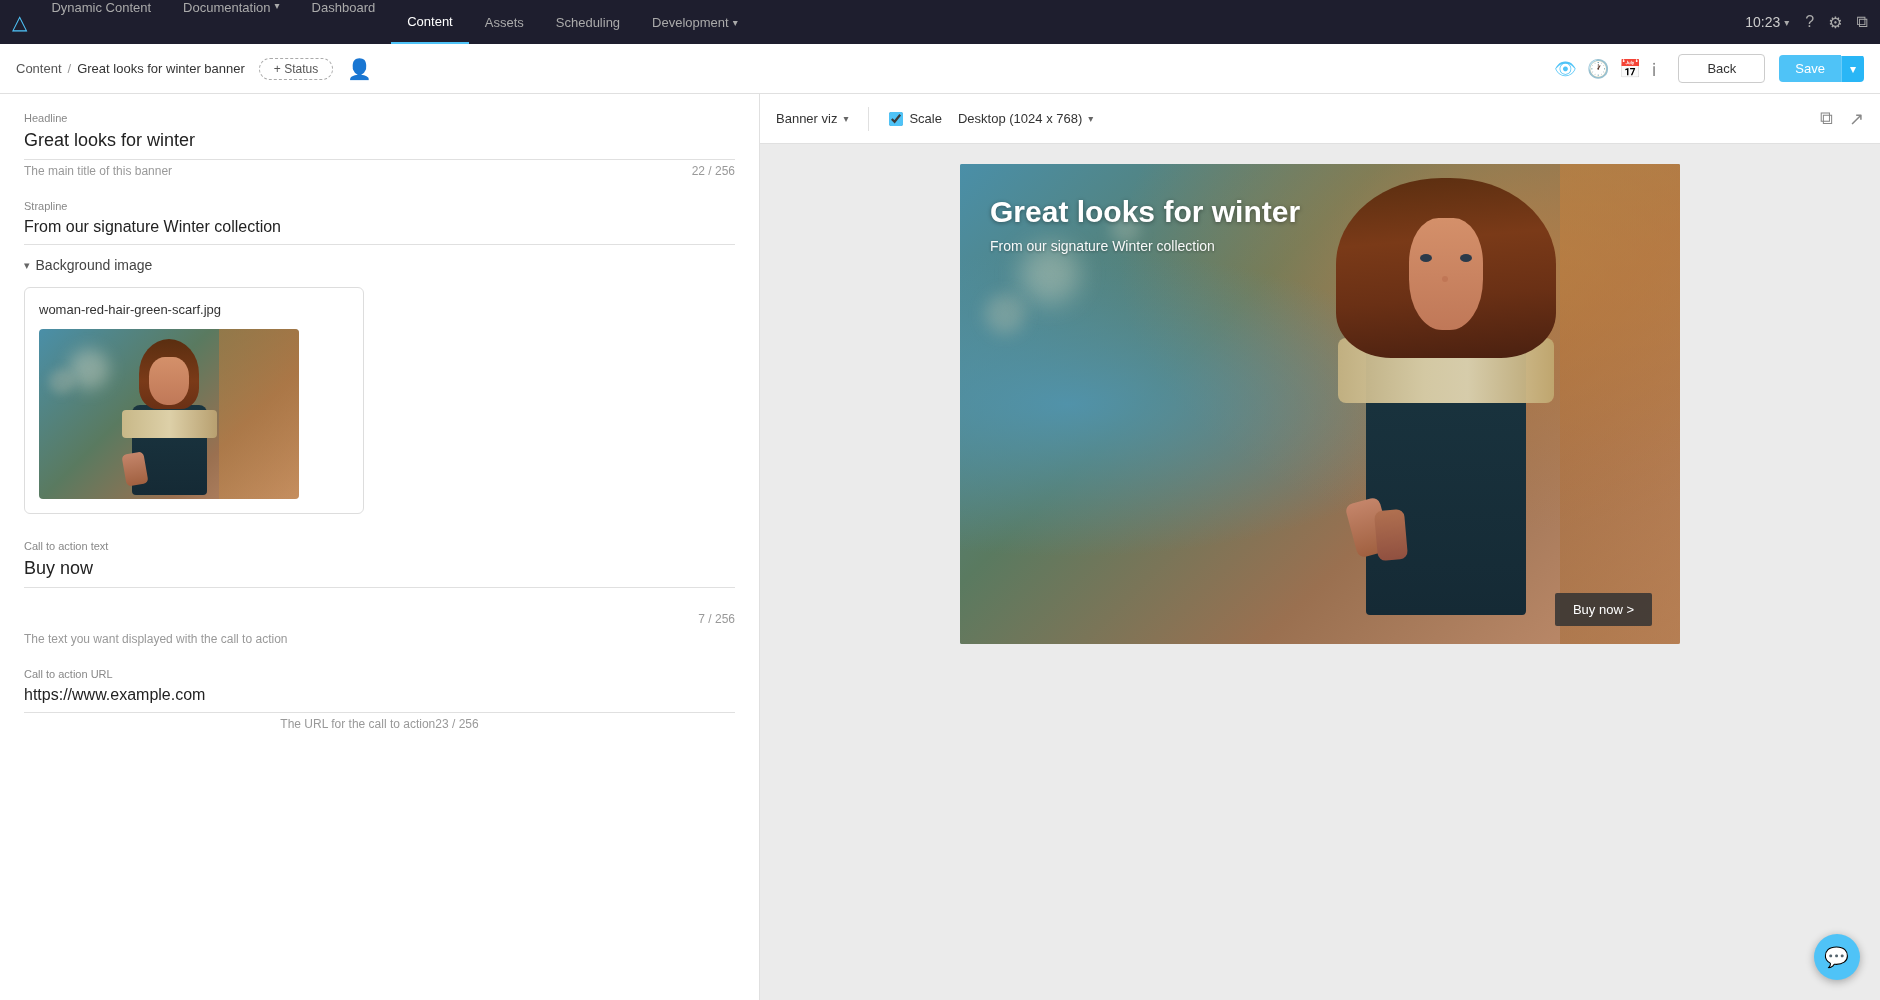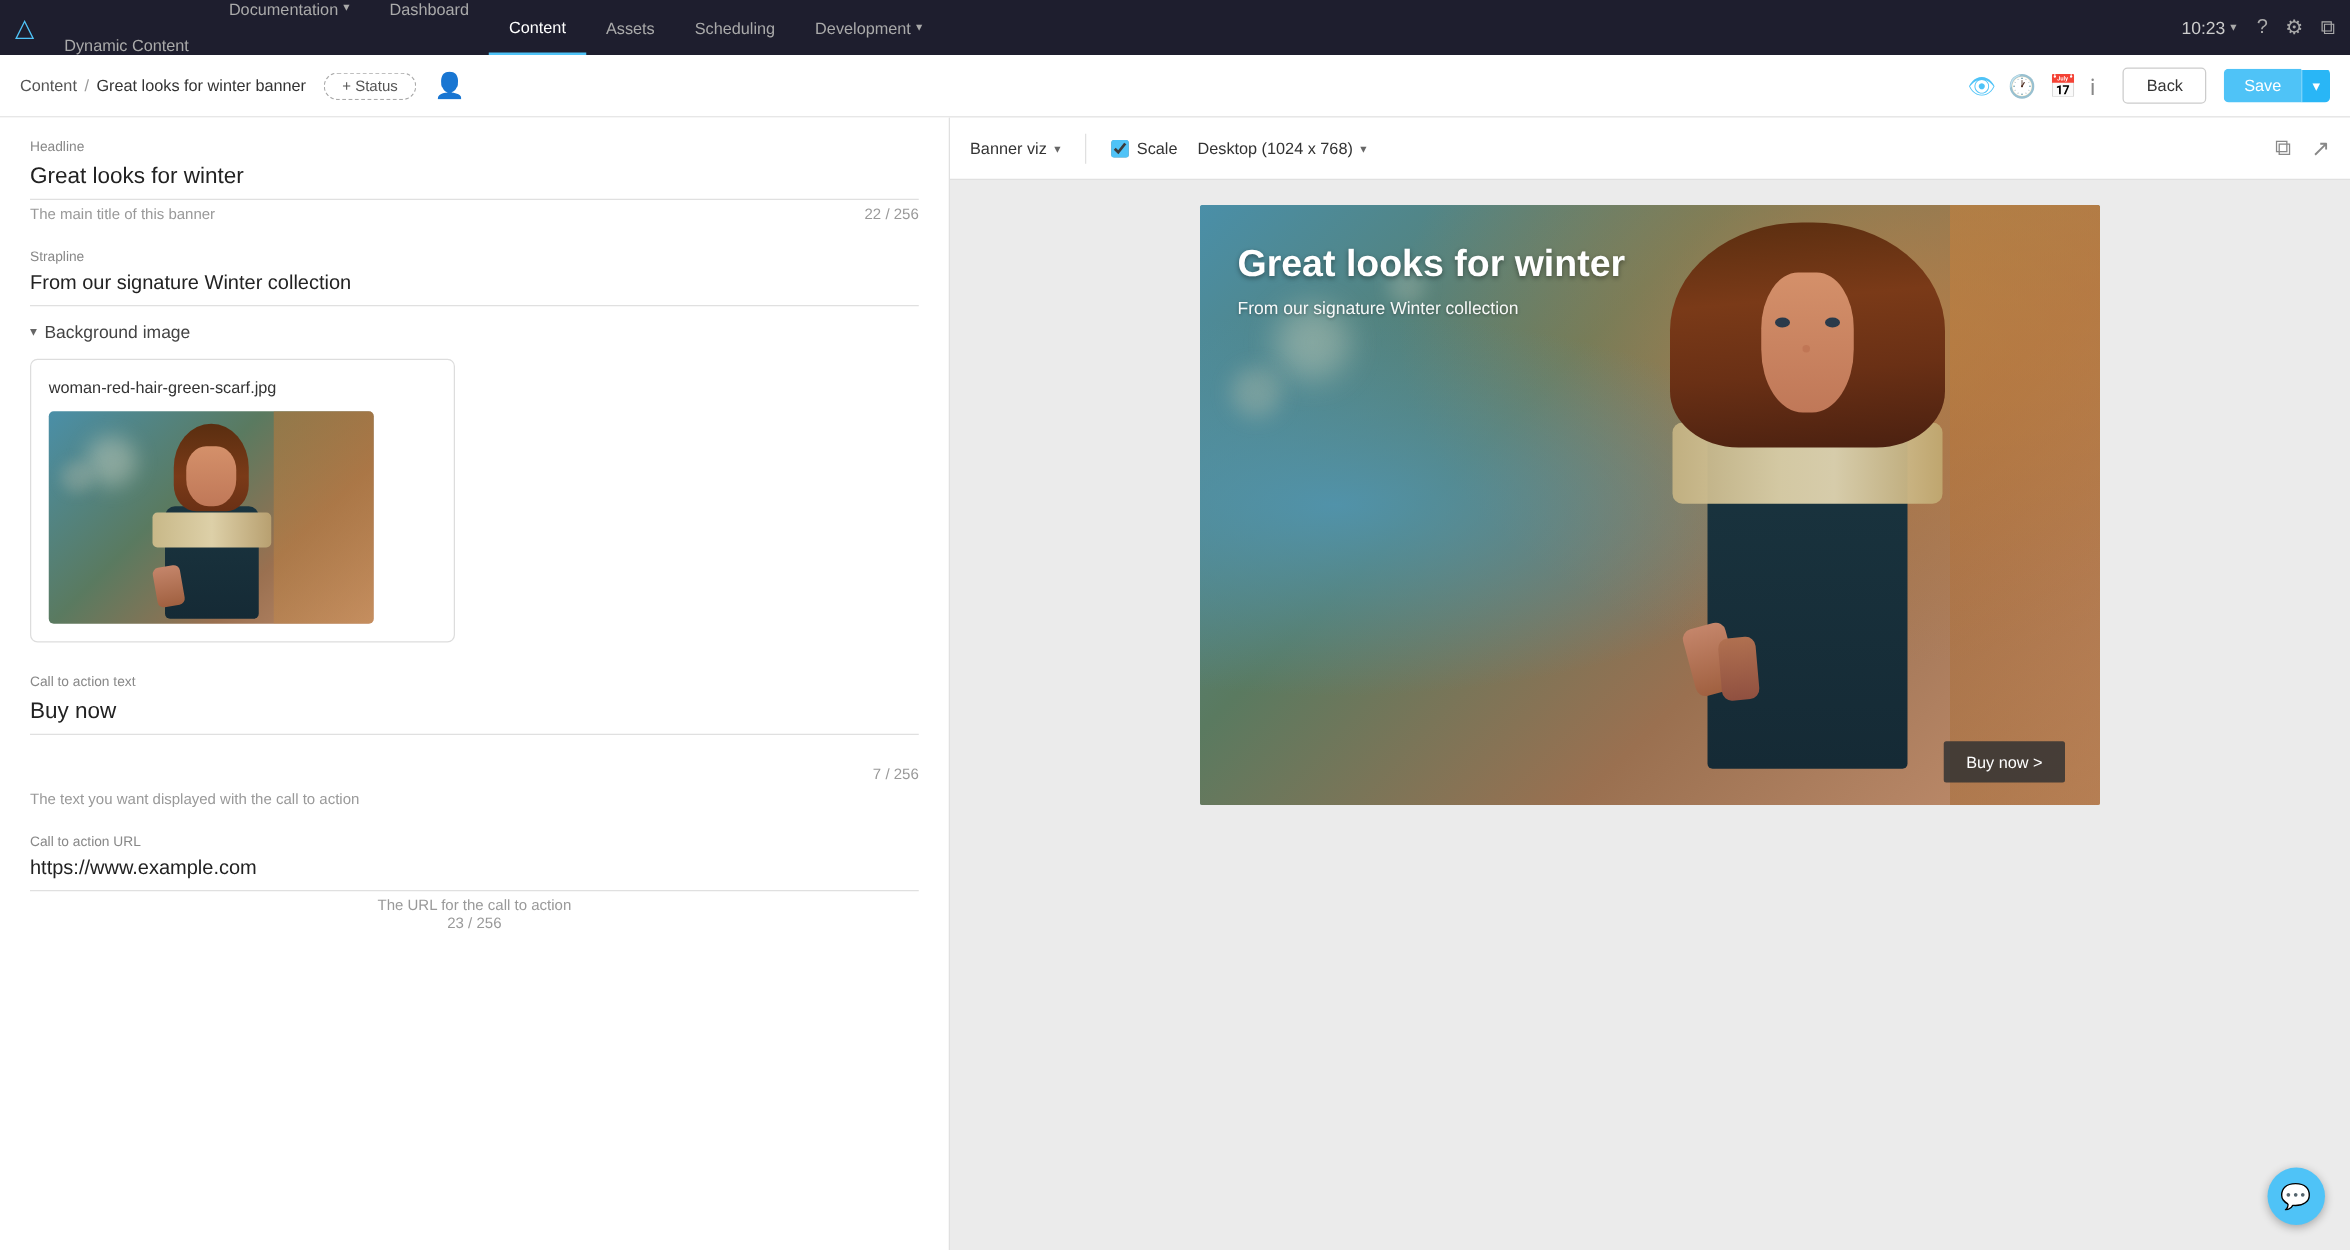--- a/index.html
+++ b/index.html
@@ -3,21 +3,21 @@
   <meta charset="utf-8">
   <style>
     * { margin: 0; padding: 0; box-sizing: border-box; }
     body { font-family: -apple-system, BlinkMacSystemFont, 'Segoe UI', sans-serif; background: #f5f5f5; width: 1880px; min-height: 1000px; overflow-x: hidden; }
   </style>
 </head>
 <body>
 
 <nav style="display:flex;align-items:center;background:#1e1e2e;color:#ccc;height:44px;padding:0 12px;gap:0;">
   <span style="color:#4fc3f7;font-size:20px;margin-right:8px;">△</span>
-  <div style="padding:0 16px;height:44px;display:flex;align-items:flex-end;font-size:13px;color:#aaa;cursor:pointer;white-space:nowrap;">
+  <div style="padding:0 16px;height:44px;display:flex;align-items:flex-start;font-size:13px;color:#aaa;cursor:pointer;white-space:nowrap;">
     <span>Dynamic Content</span>
   </div>
   <div style="padding:0 16px;height:44px;display:flex;align-items:flex-start;font-size:13px;color:#aaa;cursor:pointer;white-space:nowrap;gap:4px;">
     <span>Documentation</span>
     <span style="font-size:10px;">▾</span>
   </div>
   <div style="padding:0 16px;height:44px;display:flex;align-items:flex-start;font-size:13px;color:#aaa;cursor:pointer;white-space:nowrap;">
     <span>Dashboard</span>
   </div>
   <div style="padding:0 16px;height:44px;display:flex;align-items:center;font-size:13px;color:#fff;cursor:pointer;white-space:nowrap;border-bottom:2px solid #4fc3f7;">
@@ -45,21 +45,21 @@
   <span style="color:#555;cursor:pointer;">Content</span>
   <span style="color:#999;">/</span>
   <span style="color:#333;font-weight:500;">Great looks for winter banner</span>
   <button style="margin-left:8px;border:1.5px dashed #aaa;border-radius:16px;padding:3px 14px;font-size:12px;color:#555;background:transparent;cursor:pointer;">+ Status</button>
   <span style="margin-left:8px;font-size:20px;color:#aaa;">👤</span>
   <div style="flex:1;"></div>
   <span style="color:#4fc3f7;font-size:18px;cursor:pointer;margin-right:4px;">👁</span>
   <span style="color:#888;font-size:18px;cursor:pointer;margin-right:4px;">🕐</span>
   <span style="color:#888;font-size:18px;cursor:pointer;margin-right:4px;">📅</span>
   <span style="color:#888;font-size:18px;cursor:pointer;margin-right:16px;">ℹ</span>
-  <button style="padding:6px 18px;border:1px solid #ccc;border-radius:4px;background:#fff;font-size:13px;color:#333;cursor:pointer;margin-right:8px;">Back</button>
+  <button style="padding:6px 28px;border:1px solid #ccc;border-radius:4px;background:#fff;font-size:13px;color:#333;cursor:pointer;margin-right:8px;">Back</button>
   <div style="display:flex;align-items:center;border-radius:4px;overflow:hidden;">
     <button style="background:#4fc3f7;color:#fff;padding:6px 16px;border:none;cursor:pointer;font-size:13px;">Save</button>
     <button style="background:#29b6f6;color:#fff;padding:6px 8px;border:none;cursor:pointer;font-size:12px;border-left:1px solid rgba(255,255,255,0.3);">▾</button>
   </div>
 </div>
 
 <div style="display:flex;height:906px;">
 
   <div style="width:760px;background:#fff;overflow-y:auto;border-right:1px solid #e0e0e0;">
 
@@ -115,21 +115,21 @@
       <div style="font-size:18px;color:#222;border-bottom:1px solid #e0e0e0;padding-bottom:8px;">Buy now</div>
       <div style="display:flex;justify-content:space-between;align-items:center;padding:4px 0 12px 0;">
         <span style="font-size:12px;color:#999;margin-top:40px;">The text you want displayed with the call to action</span>
         <span style="font-size:12px;color:#999;">7 / 256</span>
       </div>
     </div>
 
     <div style="padding:10px 24px 0 24px;">
       <div style="font-size:11px;color:#888;margin-bottom:6px;">Call to action URL</div>
       <div style="font-size:16px;color:#222;border-bottom:1px solid #e0e0e0;padding-bottom:8px;">https://www.example.com</div>
-      <div style="display:flex;justify-content:center;align-items:center;padding:4px 0 12px 0;flex-direction:column;">
+      <div style="display:flex;justify-content:center;align-items:center;padding:4px 0 12px 0;">
         <span style="font-size:12px;color:#999;">The URL for the call to action</span>
         <span style="font-size:12px;color:#999;">23 / 256</span>
       </div>
     </div>
 
   </div>
 
   <div style="flex:1;background:#ebebeb;display:flex;flex-direction:column;overflow:hidden;">
 
     <div style="background:#fff;border-bottom:1px solid #e0e0e0;padding:0 16px;height:50px;display:flex;align-items:center;gap:16px;">

